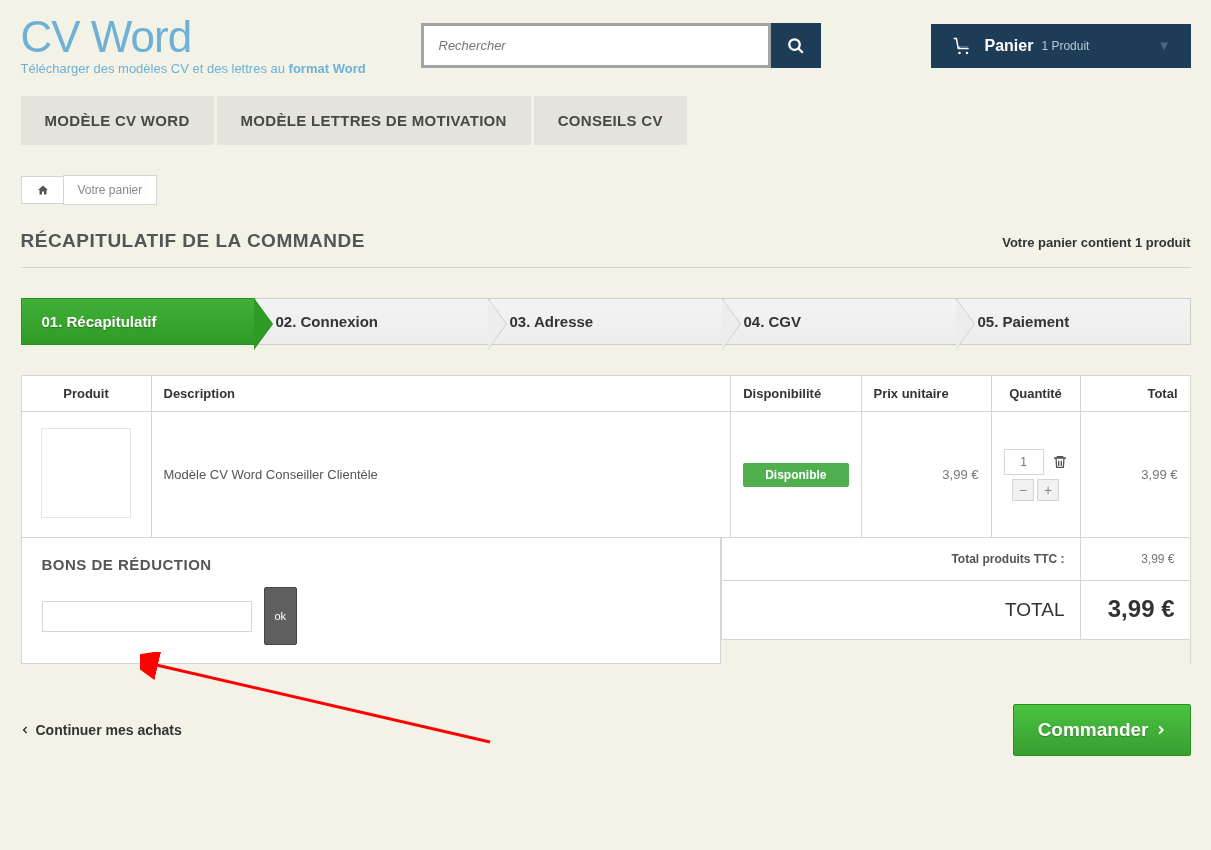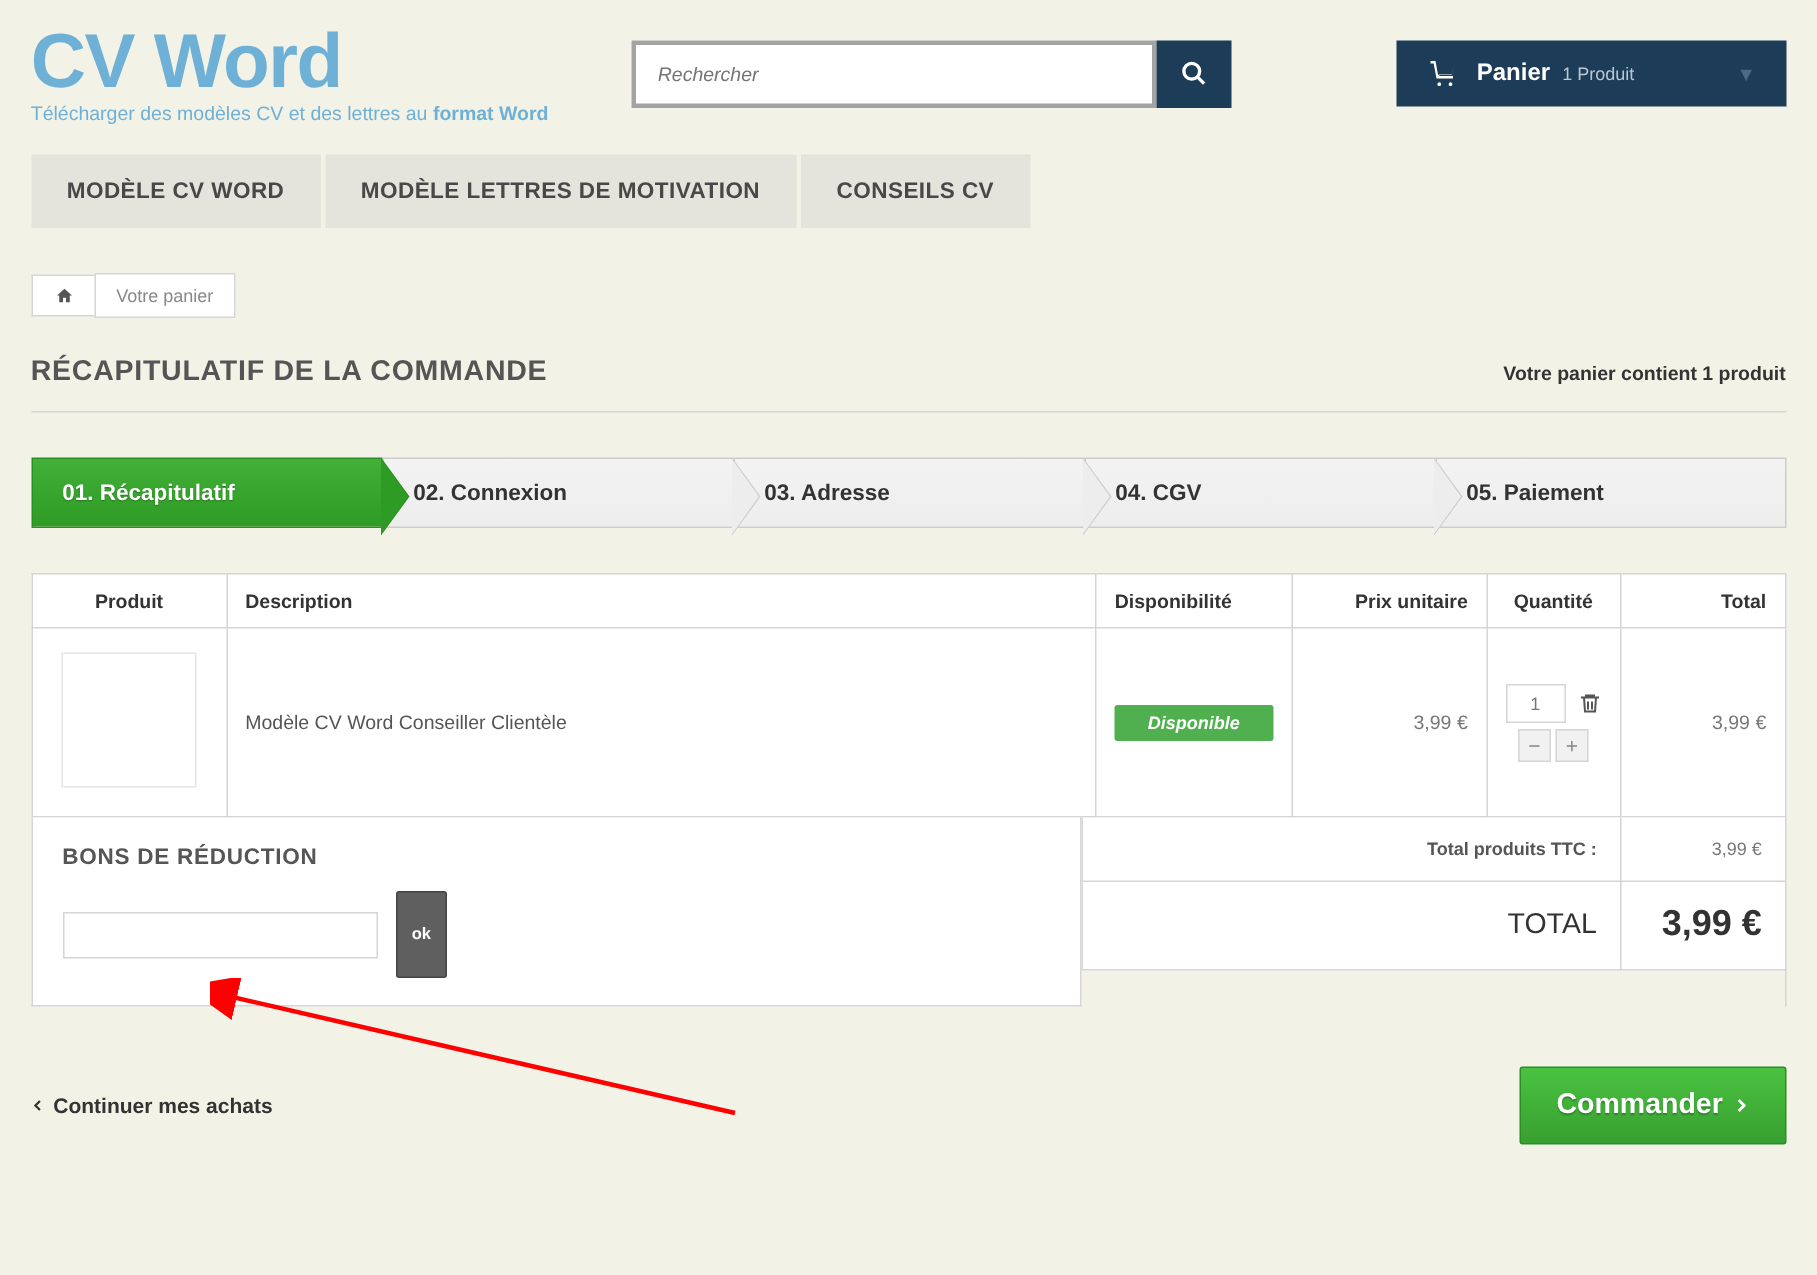--- a/index.html
+++ b/index.html
@@ -9,21 +9,21 @@
   color: #555;
   font-size: 13px;
   width: 1211px;
   position: relative;
 }
 .container { width: 1170px; margin: 0 auto; padding: 0 0 30px; }
 
 
 .header { display: flex; align-items: center; padding: 15px 0 20px; gap: 30px; }
 .logo-block { flex: 0 0 370px; }
-.logo-text { font-size: 51px; font-weight: 700; color: #6fb1d6; letter-spacing: -1px; line-height: 1; }
+.logo-text { font-size: 44px; font-weight: 400; color: #6fb1d6; letter-spacing: -1px; line-height: 1; }
 .tagline { font-size: 13px; color: #6fb1d6; margin-top: 2px; }
 .tagline .bold { font-weight: 700; }
 
 .search-wrap { flex: 0 0 400px; display: flex; }
 .search-input { flex: 1; border: 3px solid #a3a3a3; background: #fff; padding: 12px 15px; font-size: 13px; color: #777; font-style: italic; }
 .search-btn { width: 50px; background: #1d3c57; border: none; color: #fff; display: flex; align-items: center; justify-content: center; cursor: pointer; }
 
 .cart-box { margin-left: auto; background: #1d3c57; color: #fff; padding: 12px 20px; display: flex; align-items: center; width: 260px; cursor: pointer; }
 .cart-box .label { font-weight: 700; font-size: 16px; margin-left: 12px; }
 .cart-box .count { font-size: 12px; color: #b8c7d4; margin-left: 8px; }
@@ -73,49 +73,49 @@
 .step.active { background: linear-gradient(#42b038,#2d9b24); border-color: #2a8f22; color: #fff; text-shadow: 0 1px 1px rgba(0,0,0,0.3); }
 .step.active::after { border-left-color: #2d9b24; }
 .step.active::before { border-left-color: #2a8f22; }
 
 
 .cart-table { width: 100%; border-collapse: collapse; background: #ffffff; margin-bottom: 0; }
 .cart-table th, .cart-table td { border: 1px solid #d6d4d4; padding: 10px 12px; font-size: 13px; }
 .cart-table th { background: #fff; font-weight: 700; color: #333; text-align: left; }
 .cart-table th.c-prod { width: 130px; text-align: center; }
 .cart-table th.c-disp { width: 120px; }
-.cart-table th.c-price { width: 130px; text-align: right; }
+.cart-table th.c-price { width: 130px; }
 .cart-table th.c-qty { width: 80px; text-align: center; }
 .cart-table th.c-total { width: 110px; text-align: right; }
 .cart-table td { vertical-align: middle; padding: 16px 12px; }
 .cart-table td.c-prod { text-align: center; }
 .cart-table td.c-disp { text-align: left; }
 .cart-table td.c-price, .cart-table td.c-total { text-align: right; color: #777; }
 .cart-table td.c-qty { text-align: center; }
 
 .prod-thumb { width: 90px; height: 90px; border: 1px solid #e5e5e5; background: #fff; display: inline-block; padding: 5px; }
 .prod-thumb-inner { width: 100%; height: 100%; background: linear-gradient(180deg,#4a8fc5 0%,#4a8fc5 22%,#fff 22%,#fff 100%); position: relative; }
 .prod-thumb-inner::after { content:''; position:absolute; left:6px; right:6px; top:26px; height:50px; background: repeating-linear-gradient(#f1f1f1, #f1f1f1 2px, #fff 2px, #fff 5px); }
 
-.badge-avail { background: #50b050; color: #fff; font-weight: 700; padding: 5px 22px; border-radius: 2px; font-size: 12px; display: inline-block; font-style: italic; }
+.badge-avail { background: #50b050; color: #fff; font-weight: 700; padding: 5px 22px; border-radius: 2px; font-size: 12px; display: inline-block; }
 
 .qty-controls { display: flex; flex-direction: column; align-items: center; gap: 4px; }
 .qty-main { display: flex; align-items: center; gap: 8px; }
 .qty-input { width: 40px; border: 1px solid #d6d4d4; text-align: center; padding: 5px; font-size: 12px; color: #777; }
 .trash-btn { background: none; border: none; cursor: pointer; color: #555; font-size: 18px; }
 .pm-row { display: flex; gap: 3px; }
 .pm-btn { width: 22px; height: 22px; border: 1px solid #d6d4d4; background: #f1f1f1; color: #888; cursor: pointer; font-size: 14px; line-height: 1; }
 
 
 .lower-wrap { display: flex; }
 .voucher-box { flex: 1; border: 1px solid #d6d4d4; border-top: none; background: #fff; padding: 18px 20px; }
 .voucher-title { font-weight: 700; font-size: 15px; color: #555; text-transform: uppercase; margin-bottom: 14px; letter-spacing: 0.5px; }
 .voucher-row { display: flex; gap: 12px; align-items: center; }
 .voucher-input { width: 210px; border: 1px solid #d6d4d4; padding: 7px 8px; }
-.voucher-ok { background: #5f5f5f; color: #fff; border: 1px solid #444; padding: 22px 10px; font-size: 11px; font-weight: 700; cursor: pointer; border-radius: 2px; }
+.voucher-ok { background: #5f5f5f; color: #fff; border: 1px solid #444; padding: 22px 10px; font-size: 11px; font-weight: 400; cursor: pointer; border-radius: 2px; }
 
 .totals-box { width: 470px; border-right: 1px solid #d6d4d4; }
 .totals-row { display: flex; }
 .tr-label { flex: 1; border: 1px solid #d6d4d4; border-top: none; border-right: none; padding: 14px 15px; text-align: right; background: #fff; }
 .tr-value { width: 110px; border: 1px solid #d6d4d4; border-top: none; border-right: none; padding: 14px 15px; text-align: right; background: #fff; }
 .tr-label.big { font-size: 19px; font-weight: 400; color: #333; padding: 18px 15px; }
 .tr-value.big { font-size: 24px; font-weight: 700; color: #333; padding: 14px 15px; }
 .tr-label.small { font-size: 12px; font-weight: 700; color: #555; }
 .tr-value.small { font-size: 12px; color: #777; }
 

